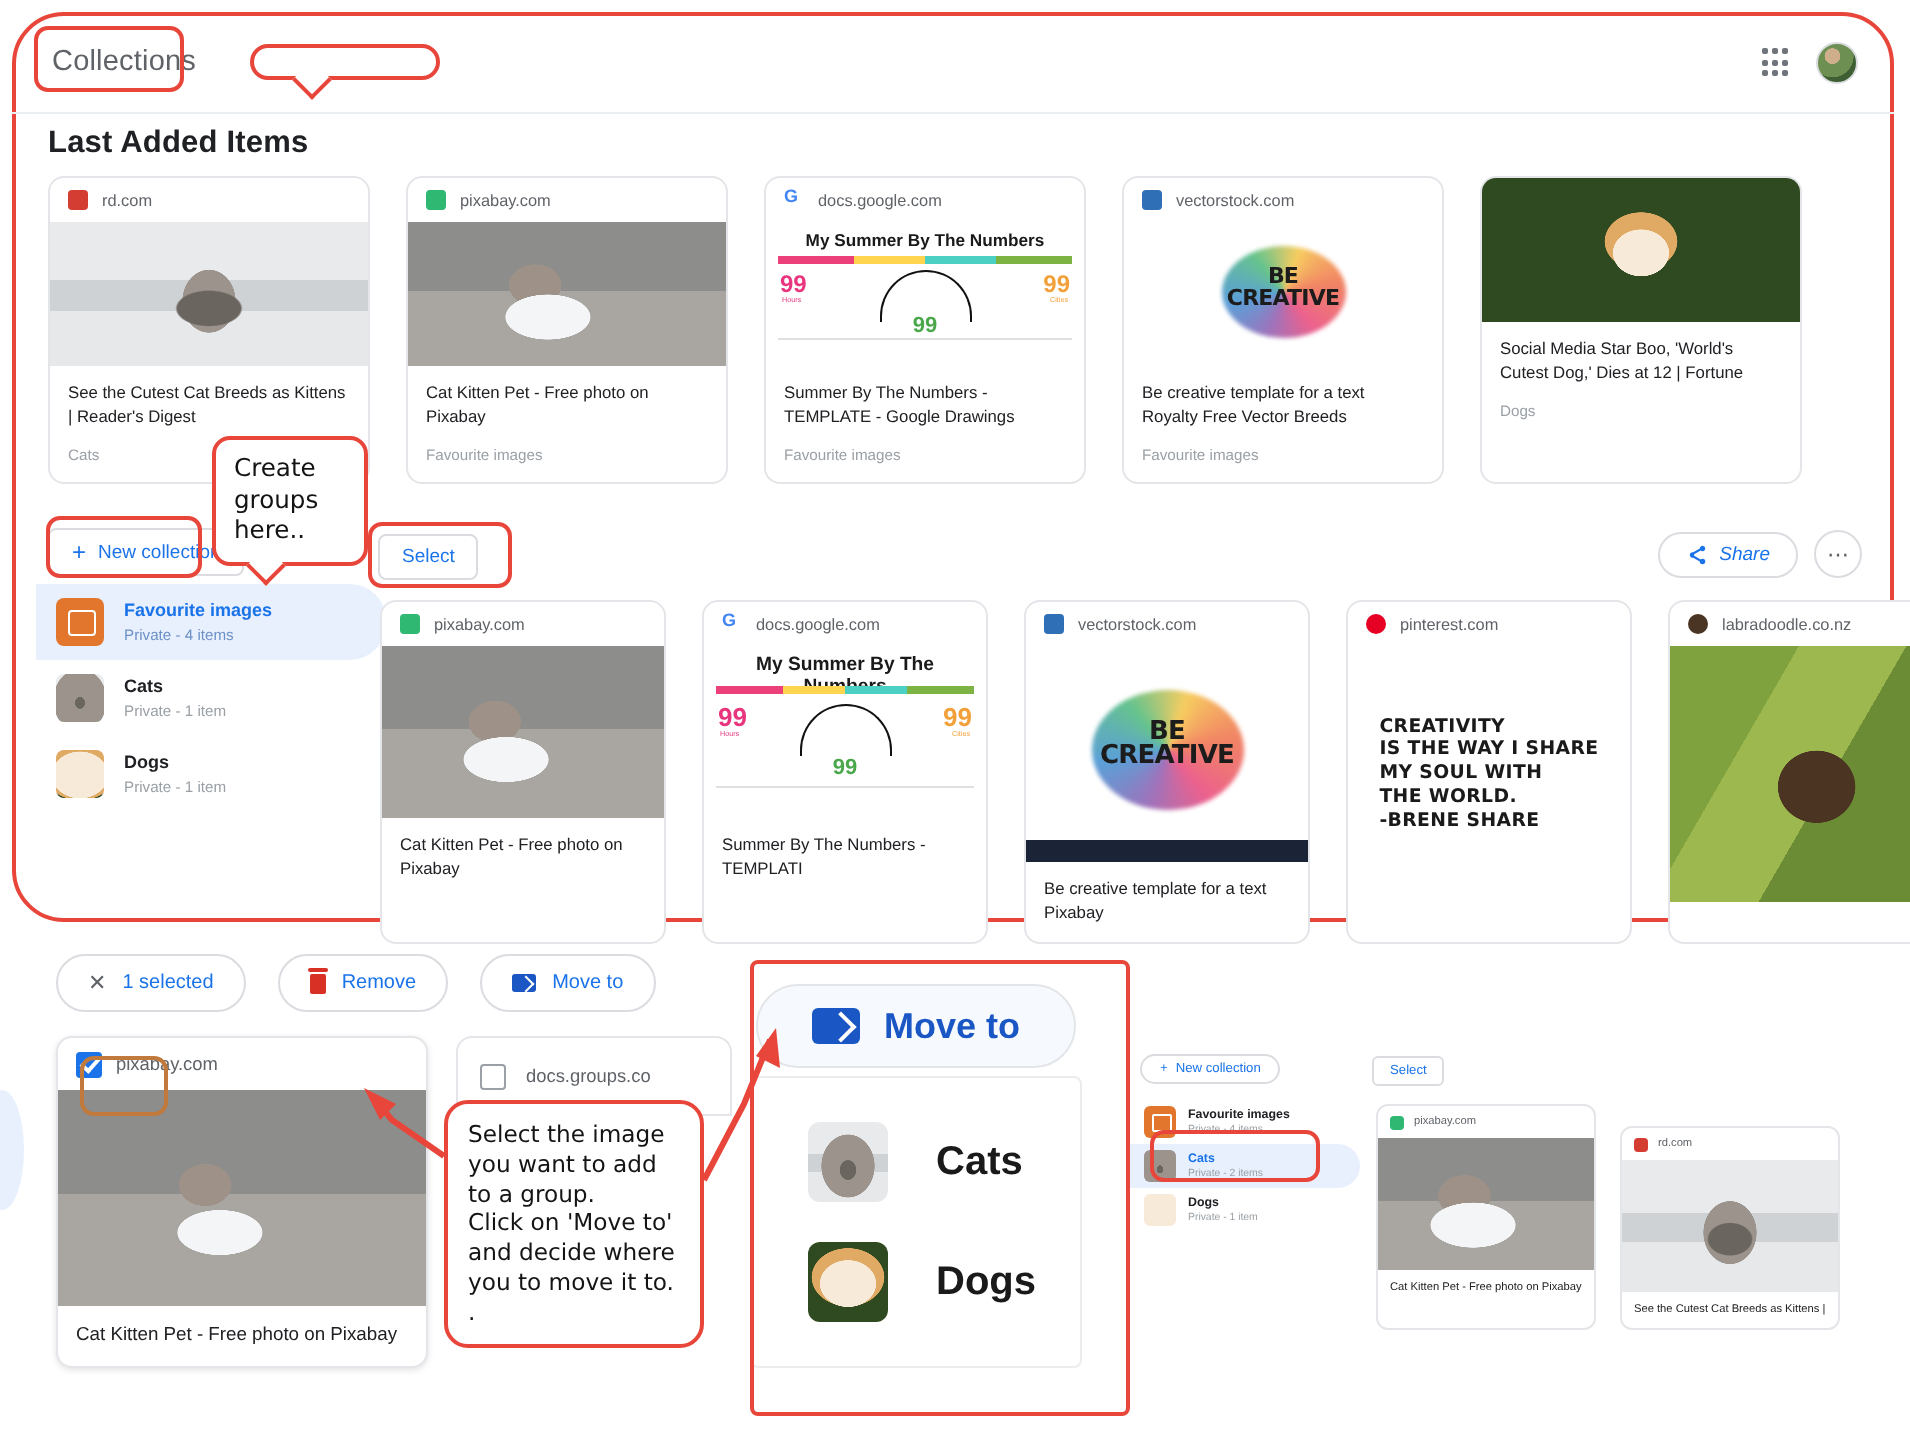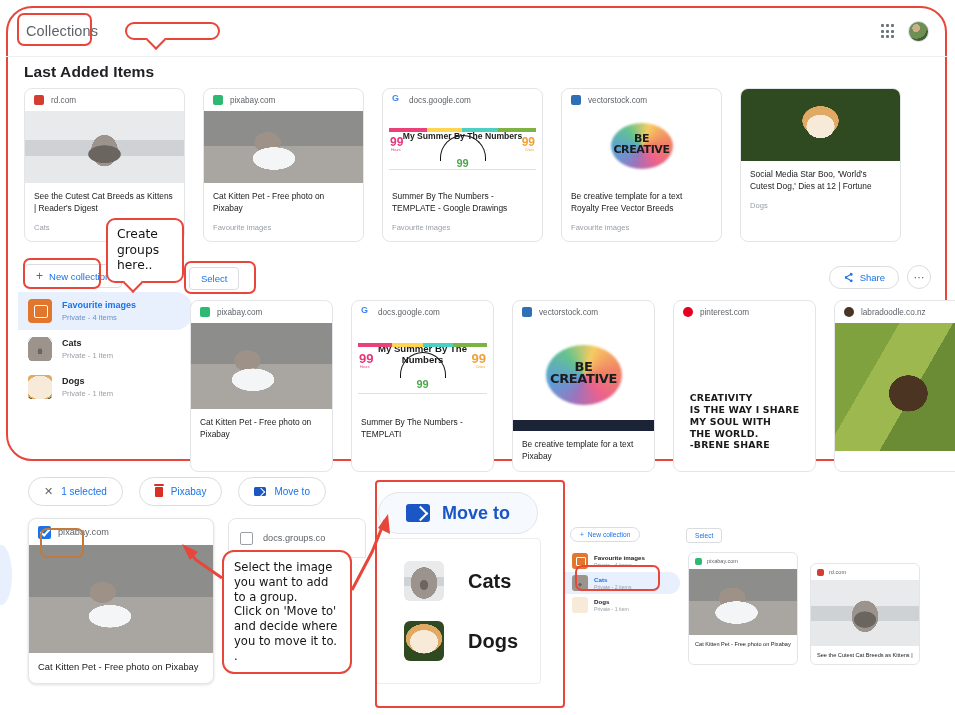--- a/index.html
+++ b/index.html
@@ -108,21 +108,21 @@
   .img-dog1{background:
      radial-gradient(ellipse 24px 20px at 50% 52%, #f7ead9 0 58%, transparent 59%),
      radial-gradient(ellipse 30px 24px at 50% 44%, #e0a964 0 60%, transparent 61%),
      linear-gradient(#2f4a20 0 100%);}
   .img-doodle{background:
      radial-gradient(ellipse 30px 28px at 52% 55%, #4b3522 0 64%, transparent 65%),
      linear-gradient(120deg,#7fa23f 0 30%,#9db84f 30% 55%, #6b8c35 55% 100%);}
 
   
   .img-gdoc { position:relative; background:#fff; }
-  .gdoc-t{position:absolute;left:8px;right:8px;top:20px;text-align:center;font-size:8.6px;font-weight:bold;color:#1a1a1a;}
+  .gdoc-t{position:absolute;left:8px;right:8px;top:4px;text-align:center;font-size:8.6px;font-weight:bold;color:#1a1a1a;}
   .gdoc-bar{position:absolute;left:6px;right:6px;top:17px;height:4px;
      background:linear-gradient(90deg,#ec407a 0 26%,#ffd54f 26% 50%,#4dd0c4 50% 74%,#7cb342 74% 100%);}
   .gdoc-99a{position:absolute;left:7px;top:24px;font-size:12px;font-weight:bold;color:#e8357d;}
   .gdoc-99b{position:absolute;right:7px;top:24px;font-size:12px;font-weight:bold;color:#f2a13a;}
   .gdoc-99c{position:absolute;left:50%;transform:translateX(-50%);top:46px;font-size:11px;font-weight:bold;color:#4aa84a;}
   .gdoc-lbl{position:absolute;font-size:3.6px;color:#888;}
   .gdoc-sun{position:absolute;left:50%;transform:translateX(-50%);top:24px;width:46px;height:26px;
      border:1.4px solid #111;border-radius:26px 26px 0 0;border-bottom:none;}
   .gdoc-rule{position:absolute;left:6px;right:6px;top:58px;height:1px;background:#e0e0e0;}
 
@@ -147,21 +147,21 @@
   .pillbtn {
     border:1px solid #dadce0; border-radius:4px;
     padding:5px 11px; font-size:9.5px; color:#1a73e8;
     background:#fff; display:inline-flex; align-items:center; gap:6px;
     cursor:pointer; white-space:nowrap;
   }
   .plusicon { font-size:12px; line-height:1; color:#1a73e8; }
   #select-btn { position:absolute; left:189px; top:267px; }
   #share-row { position:absolute; right:24px; top:265px; display:flex; align-items:center; gap:8px; }
   .round-pill { border:1px solid #dadce0; border-radius:16px; padding:5px 13px; font-size:9.5px;
-     color:#1a73e8; background:#fff; display:inline-flex; align-items:center; gap:6px; cursor:pointer; }
+     color:#1a73e8; background:#fff; display:inline-flex; align-items:center; gap:6px; cursor:pointer;font-style:italic; }
   .round-ico { width:24px;height:24px;border:1px solid #dadce0;border-radius:50%;background:#fff;
      display:flex;align-items:center;justify-content:center;color:#5f6368;font-size:11px;cursor:pointer;}
 
   
   #coll-list { position:absolute; left:18px; top:292px; width:175px; }
   .coll-item { display:flex; align-items:center; gap:10px; padding:7px 10px; border-radius:0 18px 18px 0; cursor:pointer; }
   .coll-item.active { background:#e8f0fe; }
   .coll-thumb { width:24px;height:24px;border-radius:4px;flex:0 0 auto;background-size:cover;background-position:center;}
   .coll-thumb.fav { background:#e2762c; position:relative; }
   .coll-thumb.fav::after{content:"";position:absolute;left:6px;top:6px;width:12px;height:11px;
@@ -461,21 +461,21 @@
     <div class="card-body">
       <div class="card-title">Be creative template for a text Pixabay</div>
     </div>
   </div>
 
   <div class="card2">
     <div class="card-head">
       <span class="fav pin"></span>
       <span>pinterest.com</span>
     </div>
-    <div class="card-img img-quote" style="height:128px;align-items:flex-end;">
+    <div class="card-img img-quote" style="height:128px;">
       <div class="quote-txt">
         <div>CREATIVITY</div>
         <div>IS THE WAY I SHARE</div>
         <div>MY SOUL WITH</div>
         <div>THE WORLD.</div>
         <div>-BRENE SHARE</div>
       </div>
     </div>
   </div>
 
@@ -502,21 +502,21 @@
   <span>Create groups here..</span>
 </div>
 
 <div id="bottom-toolbar">
   <div class="tb-btn">
     <span class="x">✕</span>
     <span>1 selected</span>
   </div>
   <div class="tb-btn">
     <span class="trash"></span>
-    <span>Pixabay</span>
+    <span>Remove</span>
   </div>
   <div class="tb-btn">
     <span class="folder"></span>
     <span>Move to</span>
   </div>
 </div>
 
 <div class="blue-arc"></div>
 
 <div id="sel-card">

